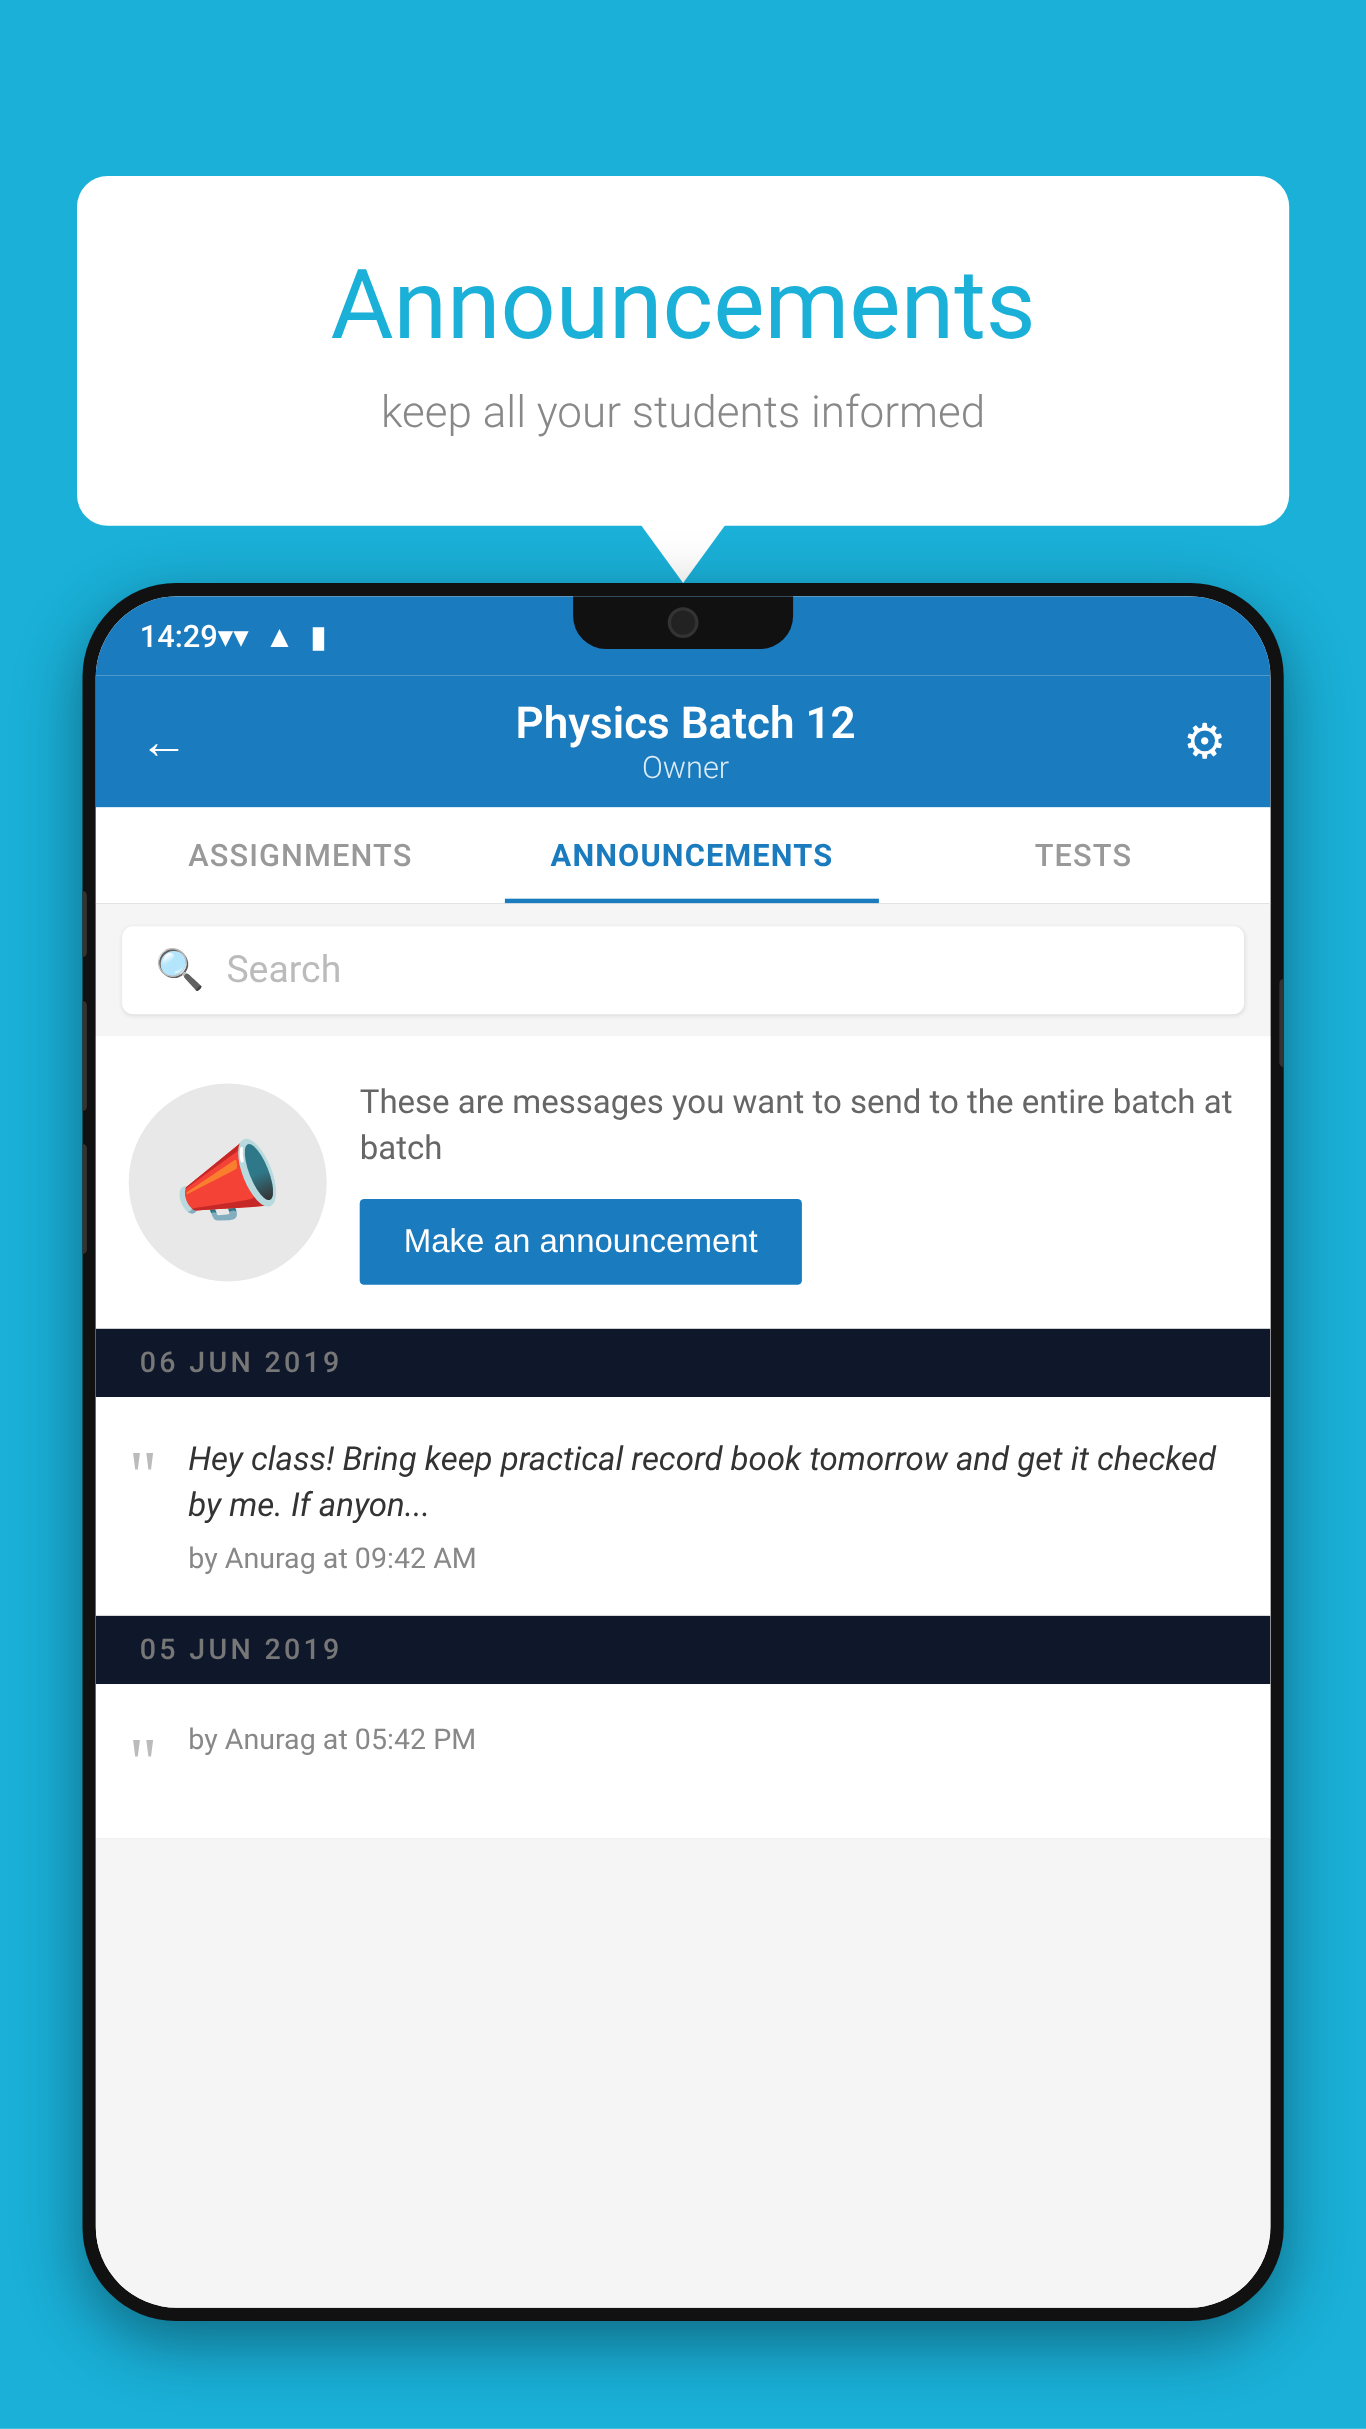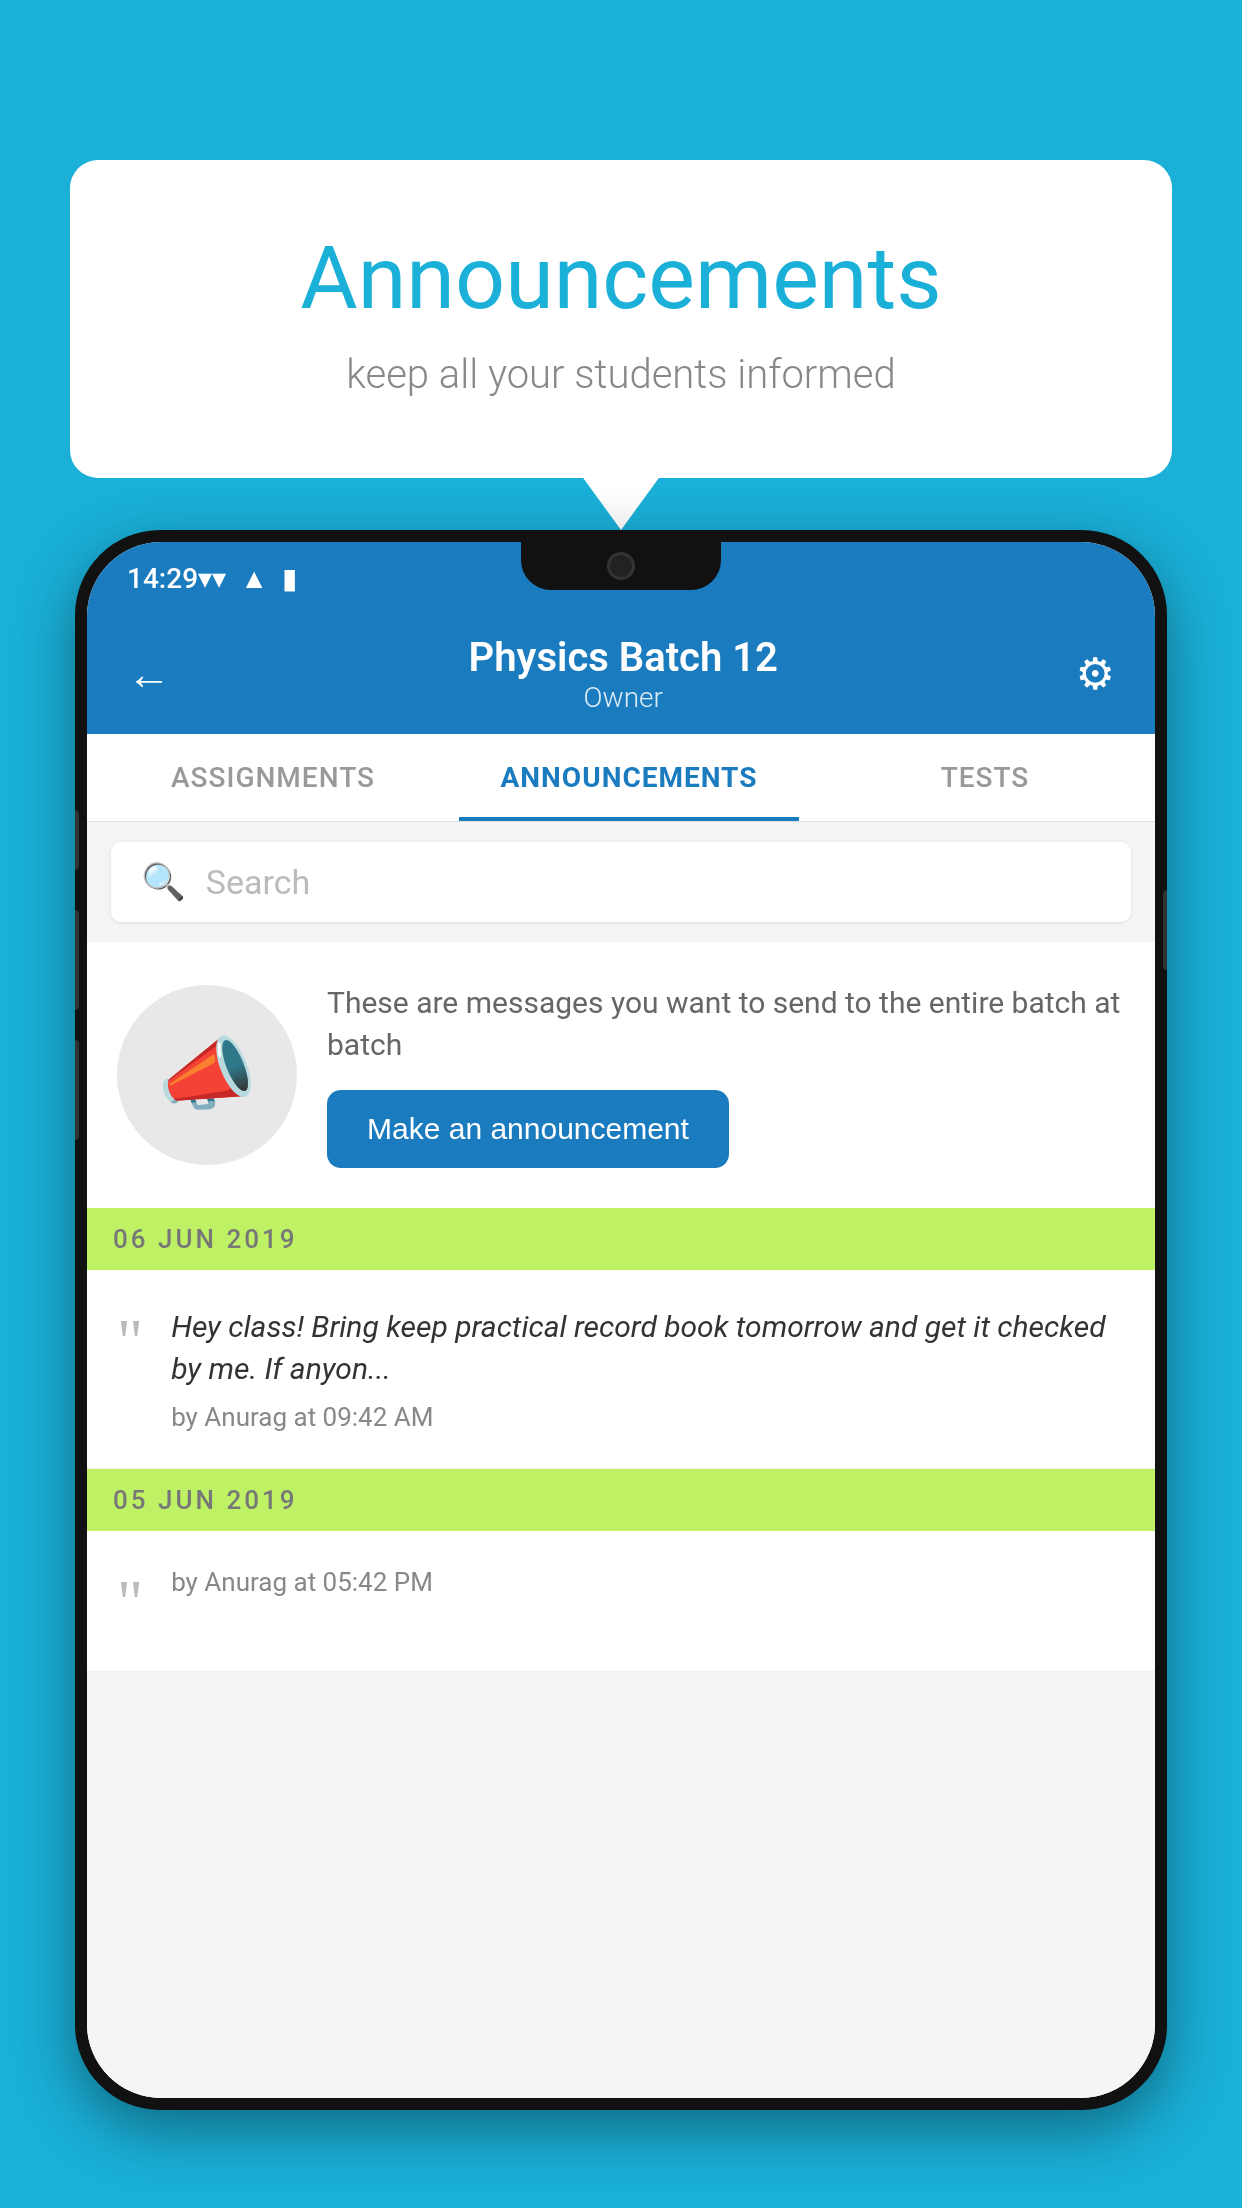--- a/index.html
+++ b/index.html
@@ -288,32 +288,32 @@
       font-size: 30px;
       color: #666;
       line-height: 1.4;
       margin-bottom: 24px;
     }
 
     .make-announcement-btn {
       background: #1a7bbf;
       color: white;
       border: none;
-      border-radius: 14px;
+      border-radius: 4px;
       padding: 22px 40px;
       font-size: 30px;
       font-weight: 500;
       cursor: pointer;
       white-space: nowrap;
     }
 
     
     .date-divider {
-      background: #bef264;
-      padding: 16px 26px;
+      background: #0f172a;
+      padding: 16px 40px;
       font-size: 26px;
       color: #777;
       letter-spacing: 3px;
       font-weight: 500;
     }
 
     
     .announcement-item {
       background: white;
       padding: 36px 30px;

